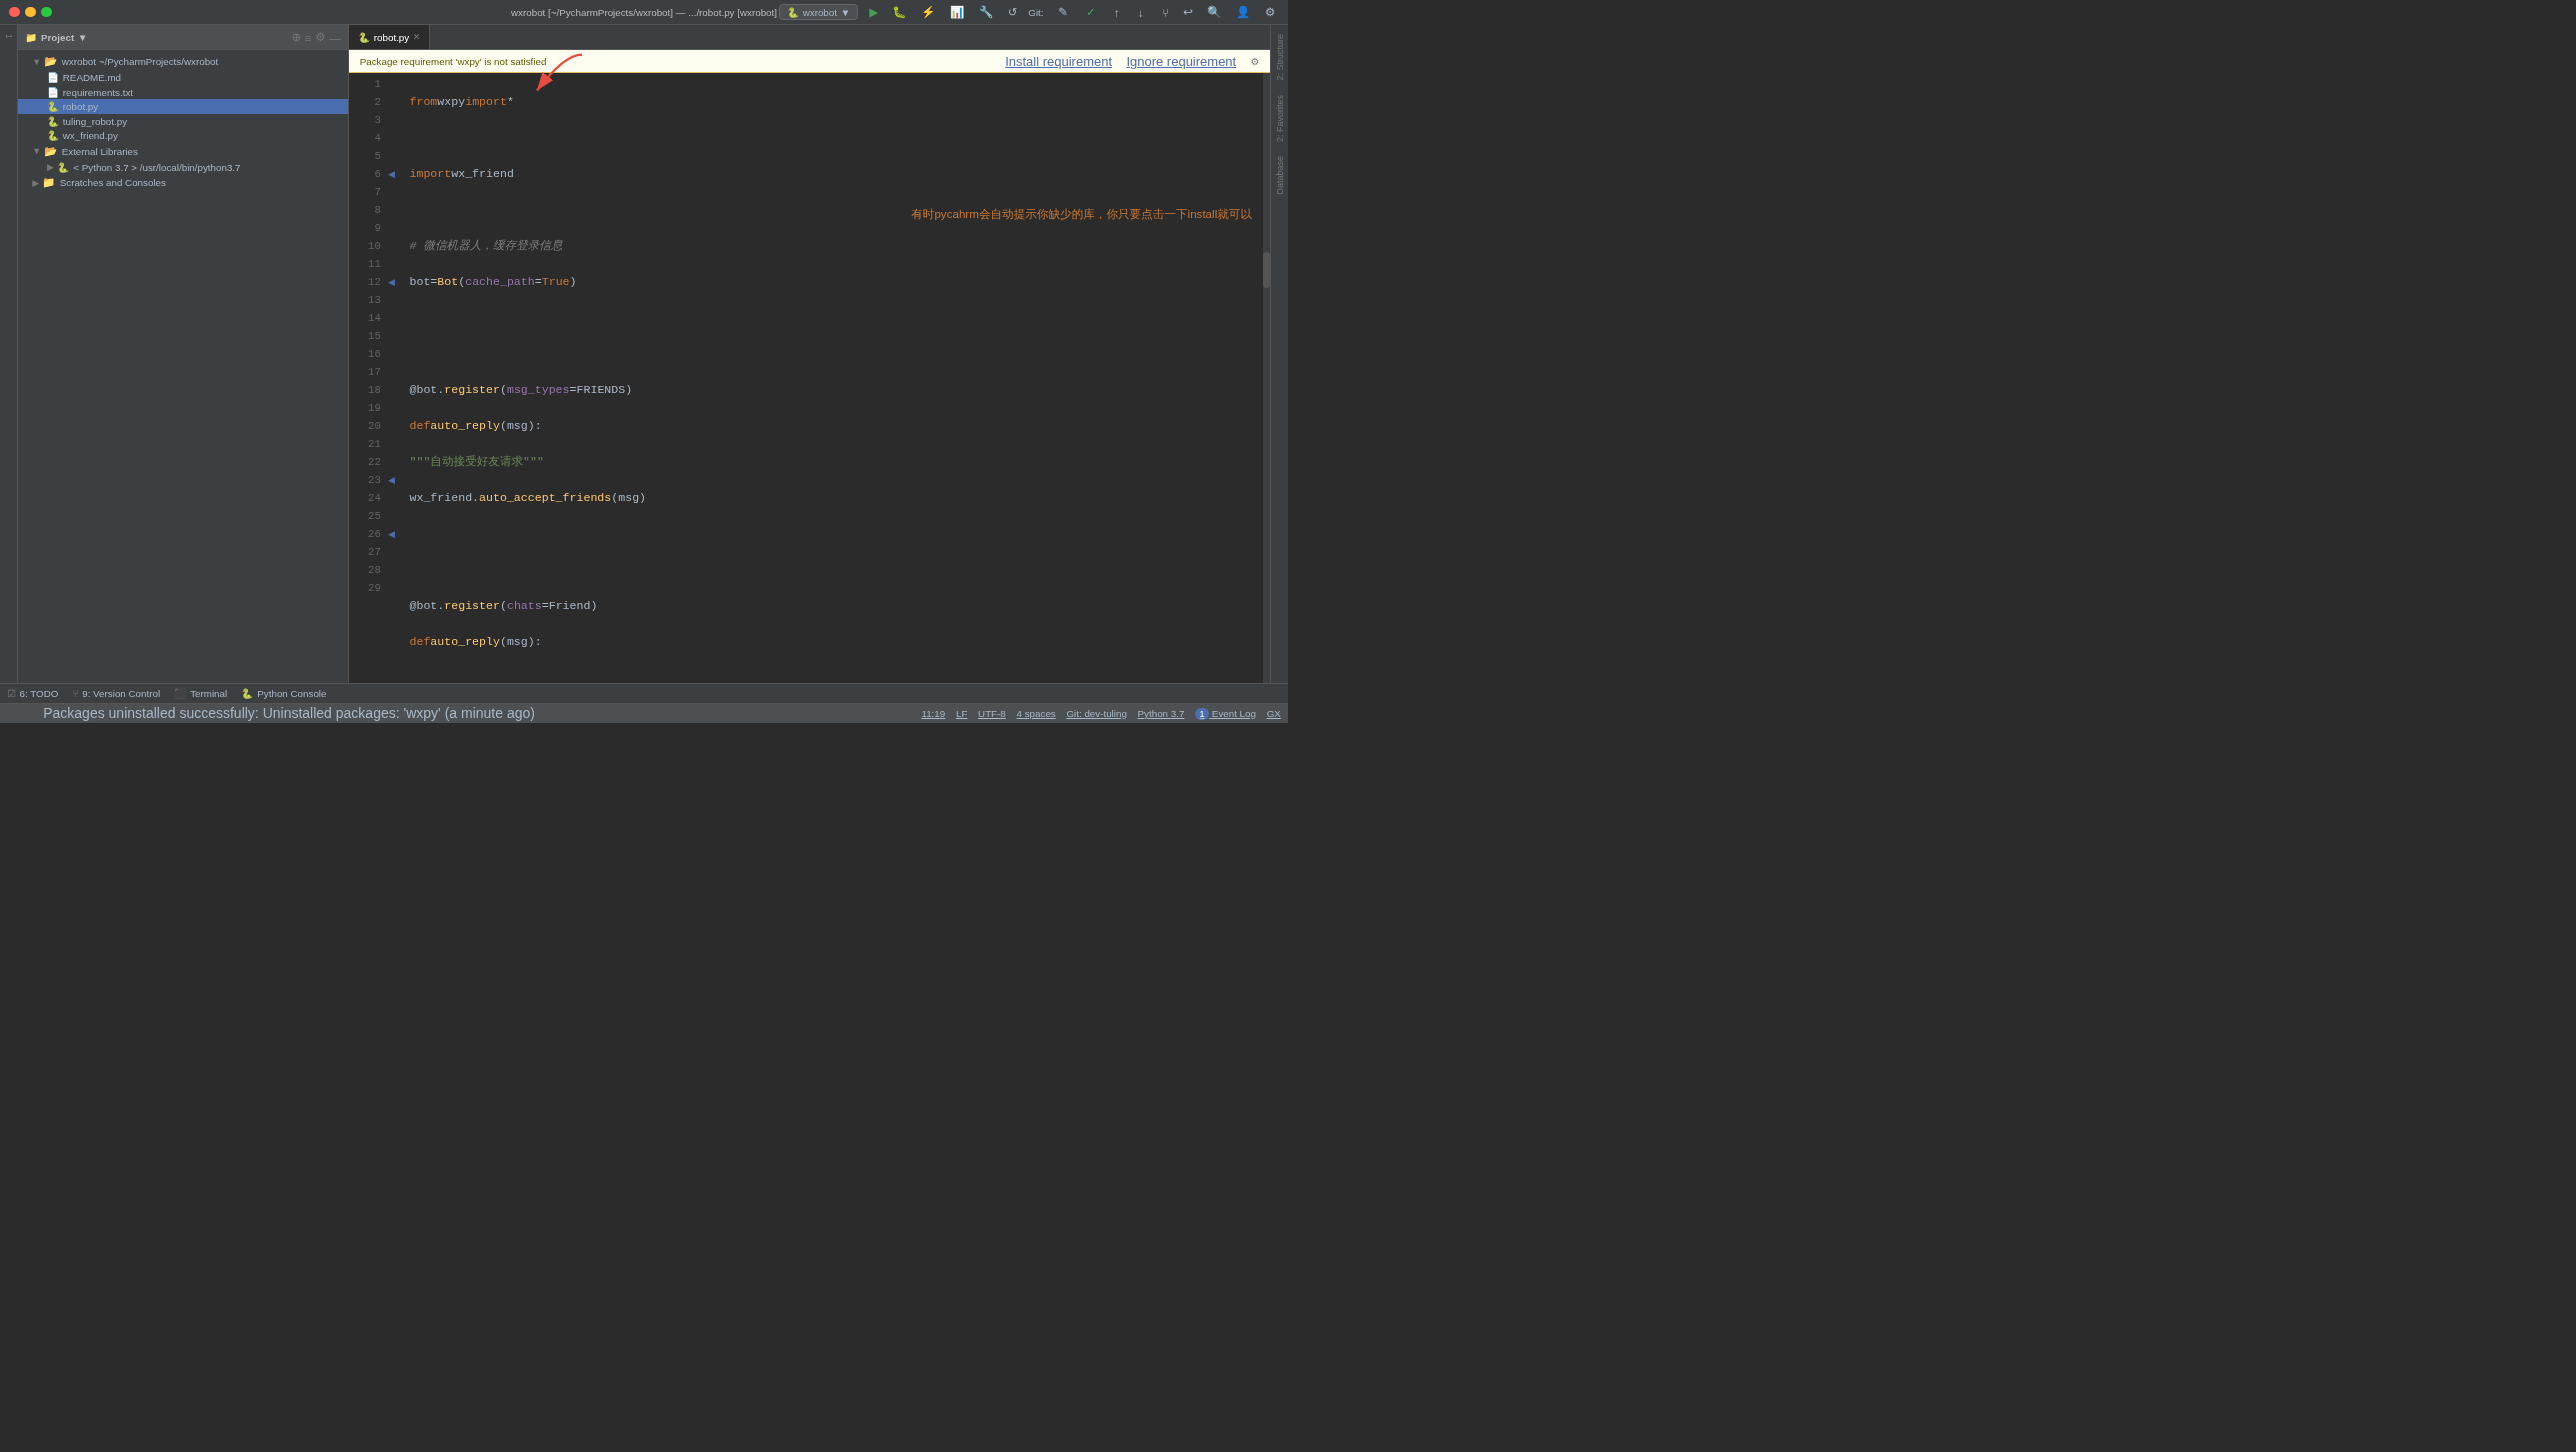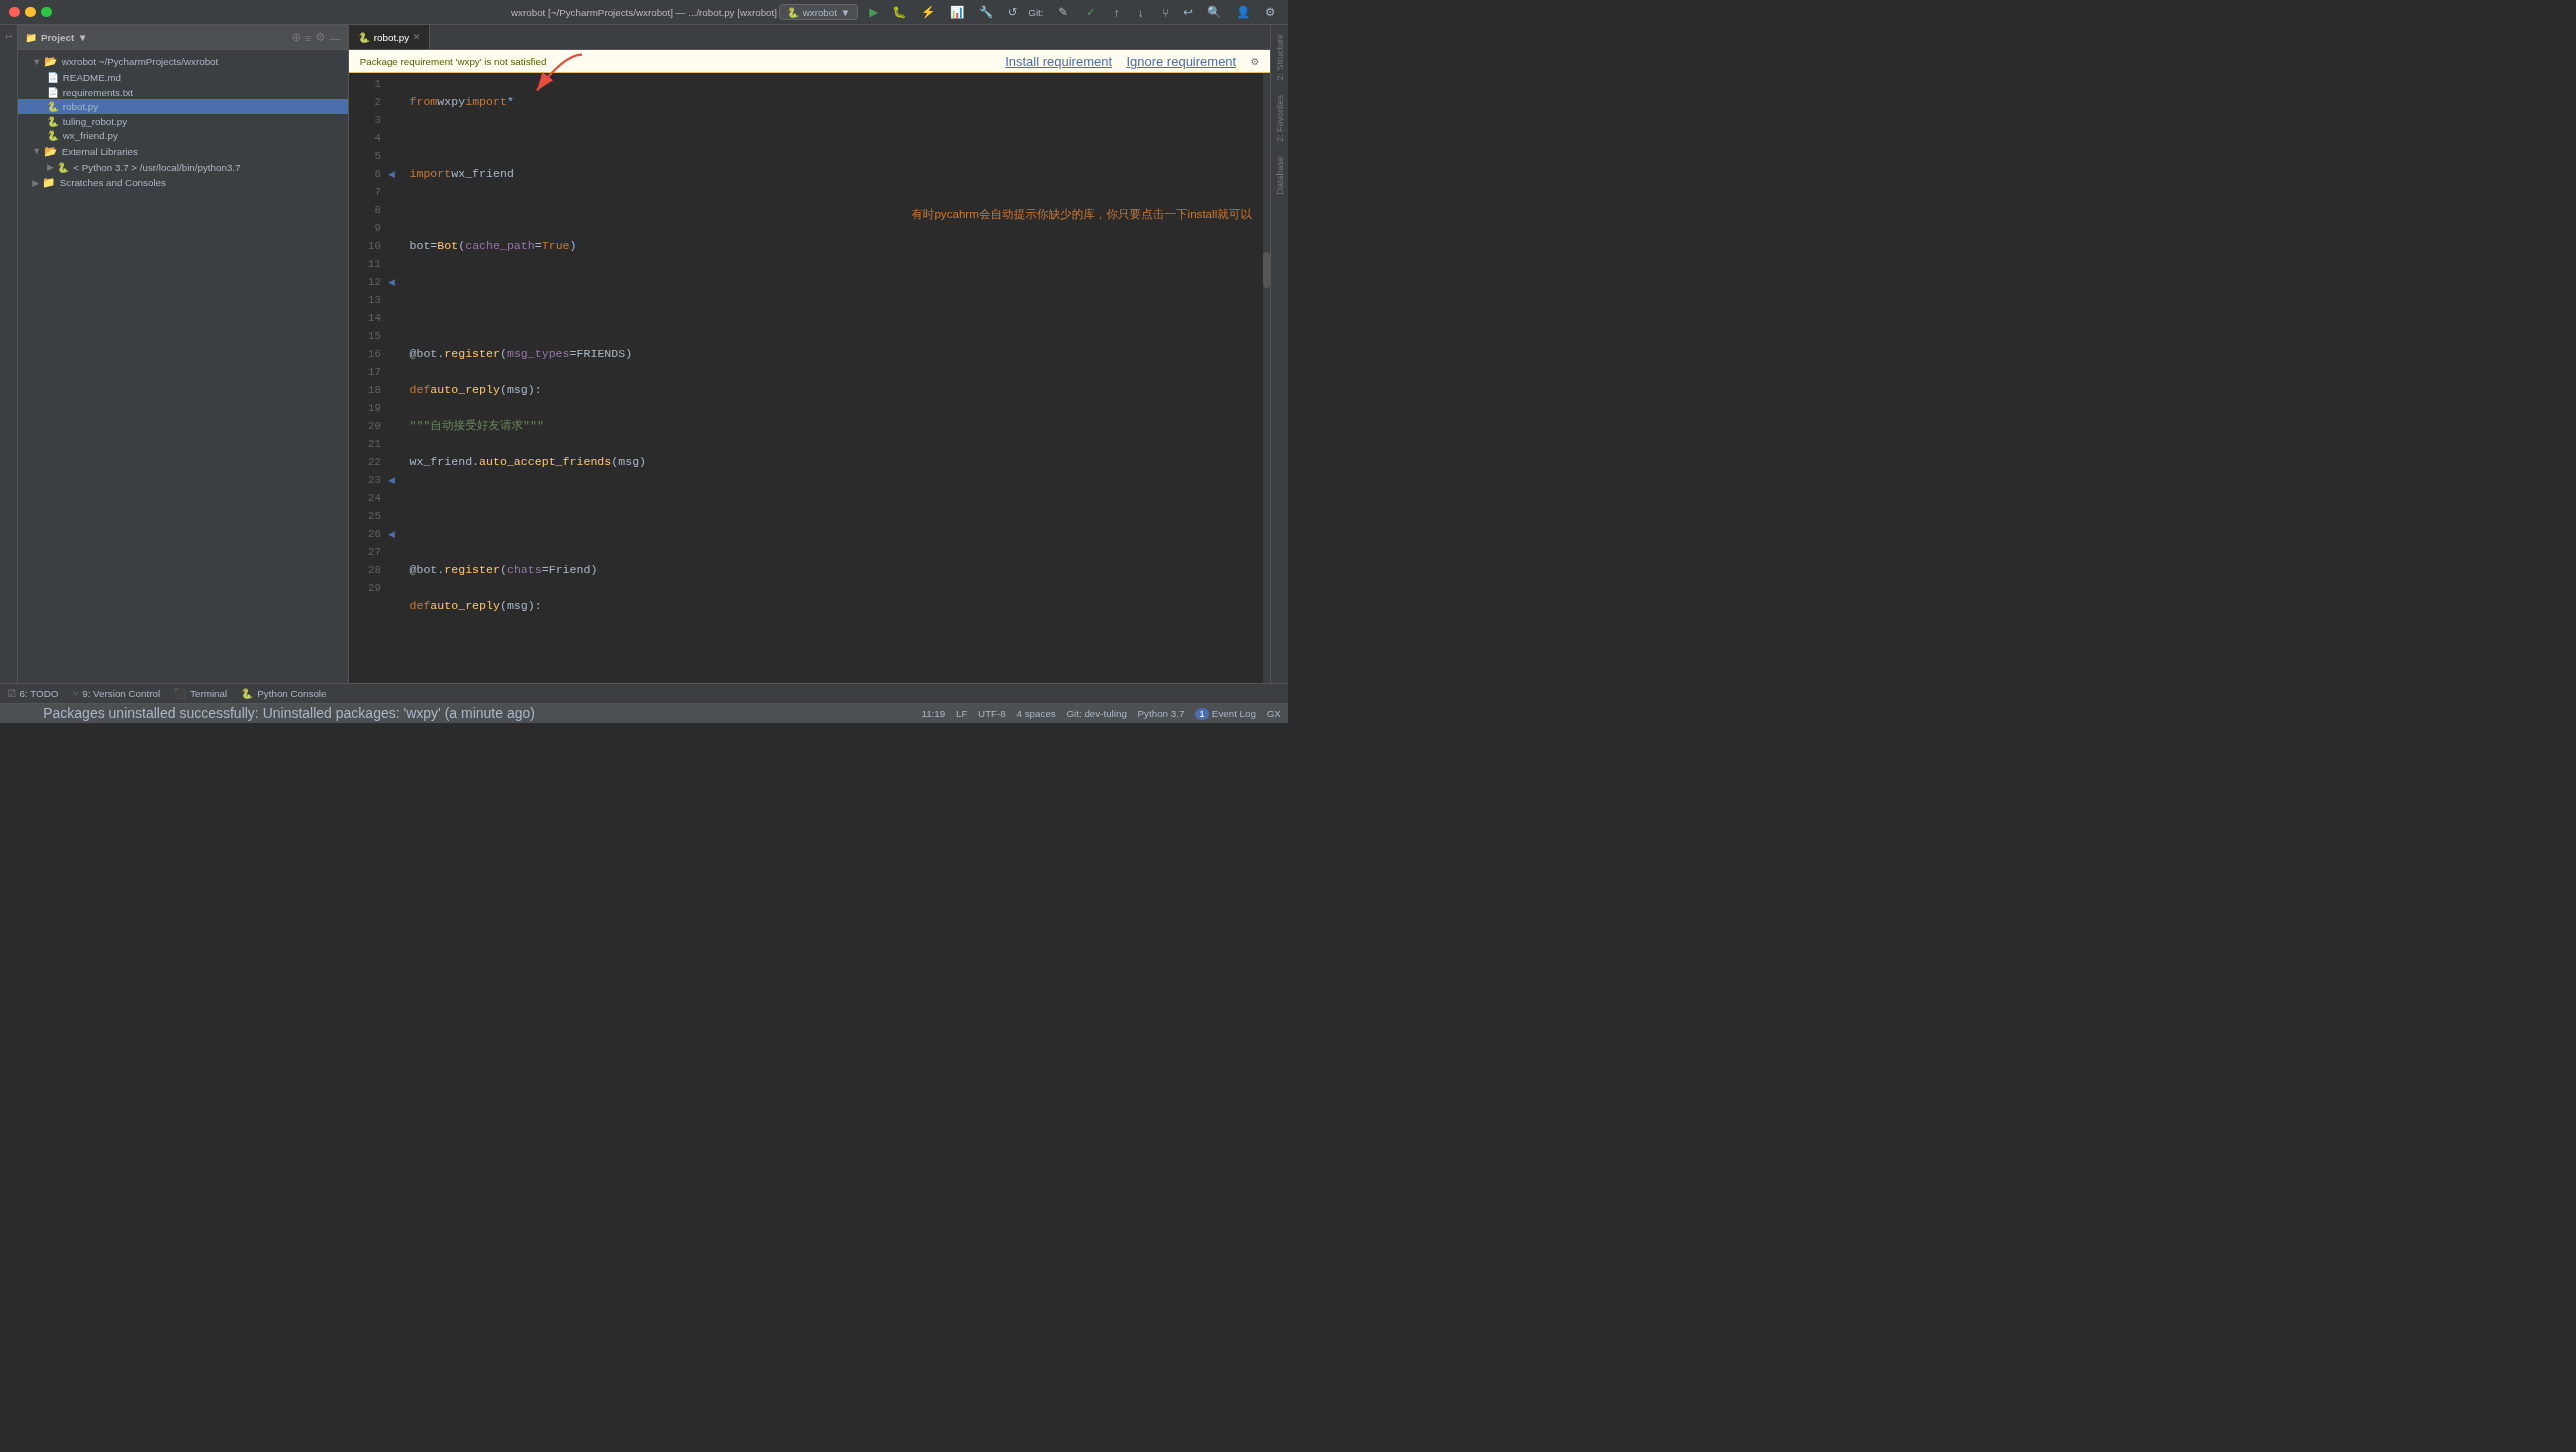--- a/index.html
+++ b/index.html
@@ -316,21 +316,21 @@
       border-top: 0.9px solid #555;
     }
     .status-left { color: #a9b7c6; font-size: 14px; margin-left: 36px; }
     .status-right {
       display: flex;
       gap: 10.7px;
       align-items: center;
       color: #a9b7c6;
       font-size: 9.8px;
     }
-    .status-item { cursor: pointer; }
+    .status-item { cursor: pointer; text-decoration: underline; }
     .event-log-badge {
       background: #4b6eaf;
       color: white;
       border-radius: 7.2px;
       padding: 0.9px 4.5px;
       font-size: 9px;
     }
 
     
     .git-area {
@@ -563,20 +563,21 @@
         <div style="height:18px;"></div>
         <div style="height:18px;"></div>
         <div style="height:18px;"></div>
       </div>
 
       <div class="code-content">
 <div class="line"><span class="kw">from</span> <span style="color:#a9b7c6;">wxpy</span> <span class="kw">import</span> <span style="color:#a9b7c6;">*</span></div>
 <div class="line"></div>
 <div class="line"><span class="kw">import</span> <span style="color:#a9b7c6;">wx_friend</span></div>
 <div class="line"></div>
+<div class="line"><span class="comment"># 微信机器人，缓存登录信息</span></div>
 <div class="line"><span style="color:#a9b7c6;">bot</span> <span class="eq">=</span> <span class="func-name">Bot</span><span class="paren">(</span><span class="attr">cache_path</span><span class="eq">=</span><span class="bool-val">True</span><span class="paren">)</span></div>
 <div class="line"></div>
 <div class="line"></div>
 <div class="line"><span style="color:#a9b7c6;">@bot.</span><span class="method">register</span><span class="paren">(</span><span class="attr">msg_types</span><span class="eq">=</span><span style="color:#a9b7c6;">FRIENDS</span><span class="paren">)</span></div>
 <div class="line"><span class="kw">def</span> <span class="func-name">auto_reply</span><span class="paren">(</span><span style="color:#a9b7c6;">msg</span><span class="paren">):</span></div>
 <div class="line">    <span class="str">"""自动接受好友请求"""</span></div>
 <div class="line">    <span style="color:#a9b7c6;">wx_friend.</span><span class="method">auto_accept_friends</span><span class="paren">(</span><span style="color:#a9b7c6;">msg</span><span class="paren">)</span></div>
 <div class="line"></div>
 <div class="line"></div>
 <div class="line"><span style="color:#a9b7c6;">@bot.</span><span class="method">register</span><span class="paren">(</span><span class="attr">chats</span><span class="eq">=</span><span style="color:#a9b7c6;">Friend</span><span class="paren">)</span></div>

